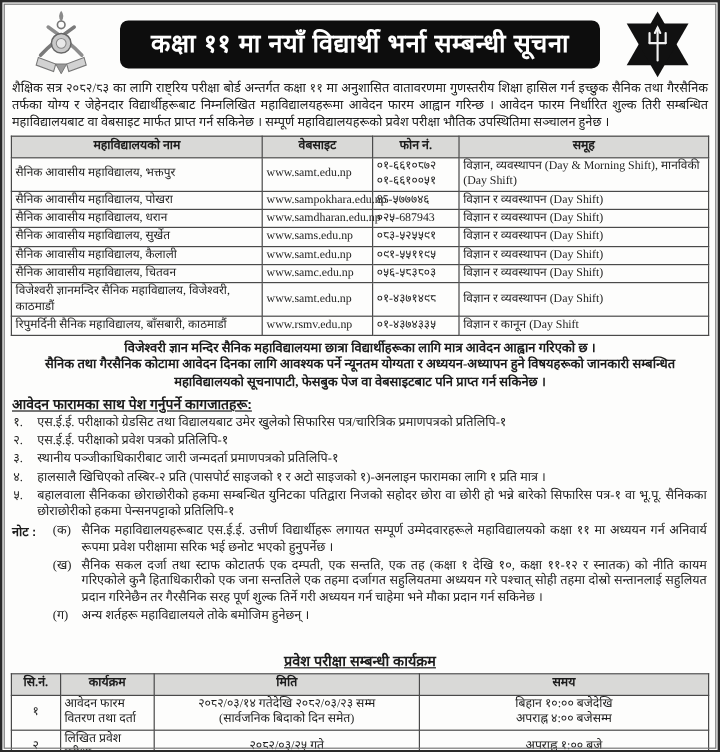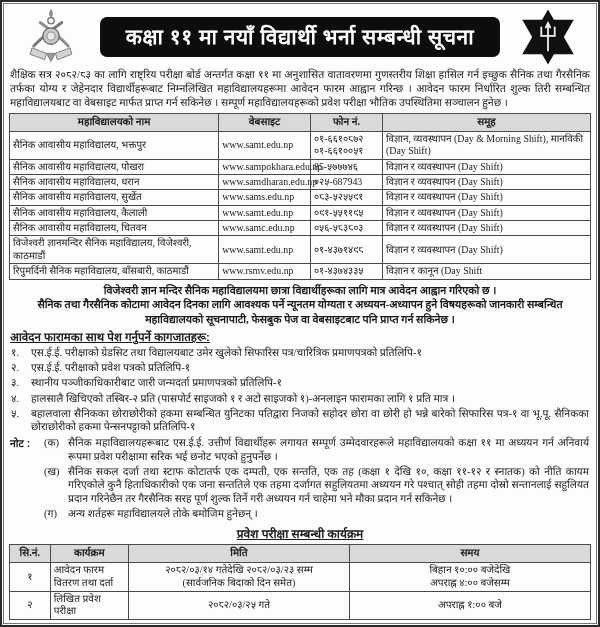--- a/index.html
+++ b/index.html
@@ -41,21 +41,21 @@
   .doc-item { display:flex; font-size:10.5px; line-height:1.3; margin-bottom:1.5px; }
   .doc-item .num { flex:0 0 20px; }
   .doc-item .txt { flex:1 1 auto; text-align:justify; padding-right:2px; }
   
   .note-block { display:flex; font-size:10.5px; margin:2px 0 1px 1px; }
   .note-label { flex:0 0 34px; font-weight:bold; font-family:Liberation Sans, sans-serif; }
   .note-items { flex:1 1 auto; }
   .note-item { display:flex; line-height:1.3; margin-bottom:1.5px; }
   .note-item .nnum { flex:0 0 24px; }
   .note-item .ntxt { flex:1 1 auto; text-align:justify; padding-right:2px; }
-  .schedule-heading { text-align:center; font-weight:bold; font-size:12px; text-decoration:underline; margin:3px 0 2px 0;
+  .schedule-heading { text-align:center; font-weight:bold; font-size:12px; text-decoration:underline; margin:20px 0 2px 0;
                       font-family:"Liberation Sans","DejaVu Sans",sans-serif; }
   .schedule col.s1{width:7%;} .schedule col.s2{width:13.5%;} .schedule col.s3{width:38%;} .schedule col.s4{width:41.5%;}
   .schedule td { font-size:10.2px; }
   .t-center { text-align:center; }
   .cell-line { display:block; }
   
   .footer { position:relative; text-align:center; font-size:10.8px; font-weight:bold; margin-top:5px; }
 </style>
 </head>
 <body>

